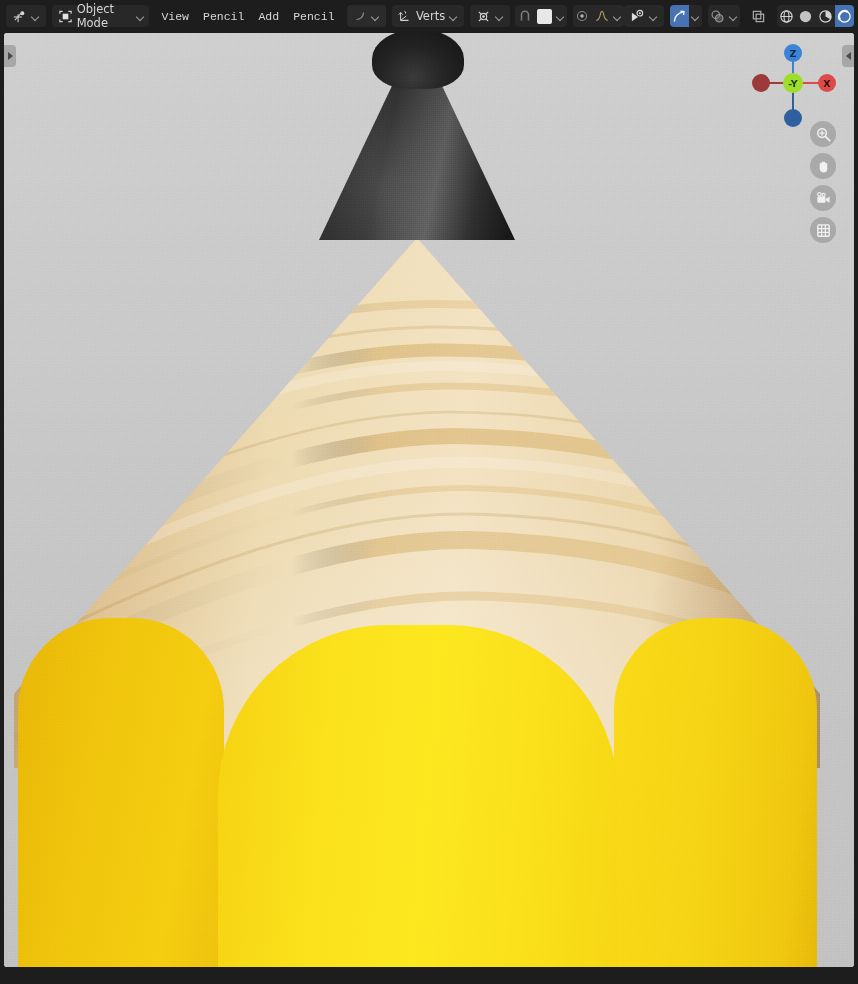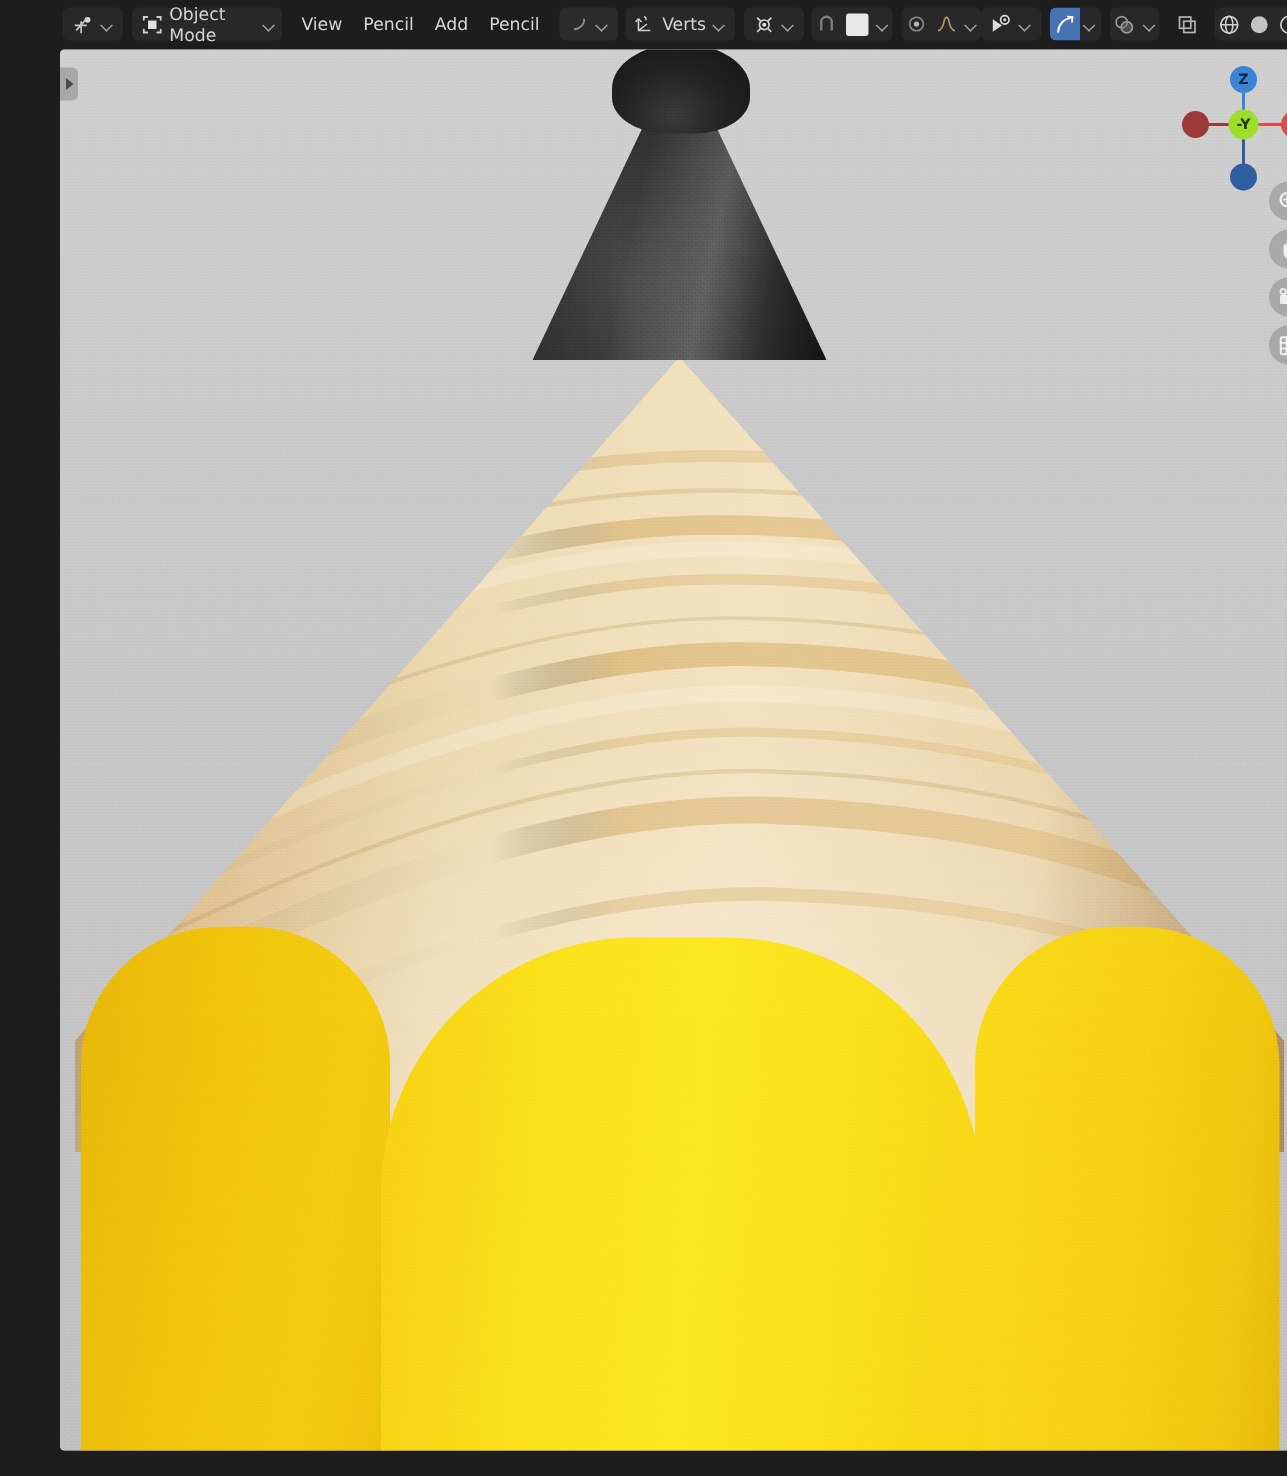--- a/index.html
+++ b/index.html
@@ -2,21 +2,21 @@
 <html><head>
 <meta charset="utf-8">
 <style>
   * { box-sizing: border-box; margin: 0; padding: 0; }
   html, body {
     width: 858px; height: 984px;
     background: #1d1d1d;
     font-family: "DejaVu Sans", sans-serif;
     overflow: hidden;
   }
-  #app { position: relative; width: 770px; height: 984px; background: #1d1d1d; margin-left: 36px; }
+  #app { position: relative; width: 770px; height: 984px; background: #1d1d1d; }
 
   
   #header {
     position: absolute; left: 0; top: 0; width: 858px; height: 32px;
     background: #1d1d1d;
     display: flex; align-items: center;
     padding-left: 6px;
     gap: 0px;
     overflow: hidden;
   }
@@ -25,21 +25,21 @@
     padding: 0 6px; border-radius: 4px;
     background: #282828; color: #d5d5d5;
     font-size: 11.5px; cursor: pointer;
     border: none;
   }
   .tbtn.flat { background: transparent; }
   .tbtn.dim { background: #2b2b2b; }
   .menu-item {
     height: 22px; display: flex; align-items: center;
     padding: 0 7px; color: #d7d7d7; font-size: 11.5px;
-    cursor: pointer; border-radius: 3px;
+    cursor: pointer; border-radius: 3px; font-family: Liberation Mono, monospace;
   }
   .chev { width: 9px; height: 9px; display: inline-block; position: relative; opacity: .75; }
   .chev::after {
     content: ""; position: absolute; left: 1px; top: 2px;
     width: 5px; height: 5px;
     border-right: 1.4px solid #c9c9c9; border-bottom: 1.4px solid #c9c9c9;
     transform: rotate(45deg);
   }
   .sep { width: 7px; }
   .icn { display: inline-flex; align-items: center; justify-content: center; }

